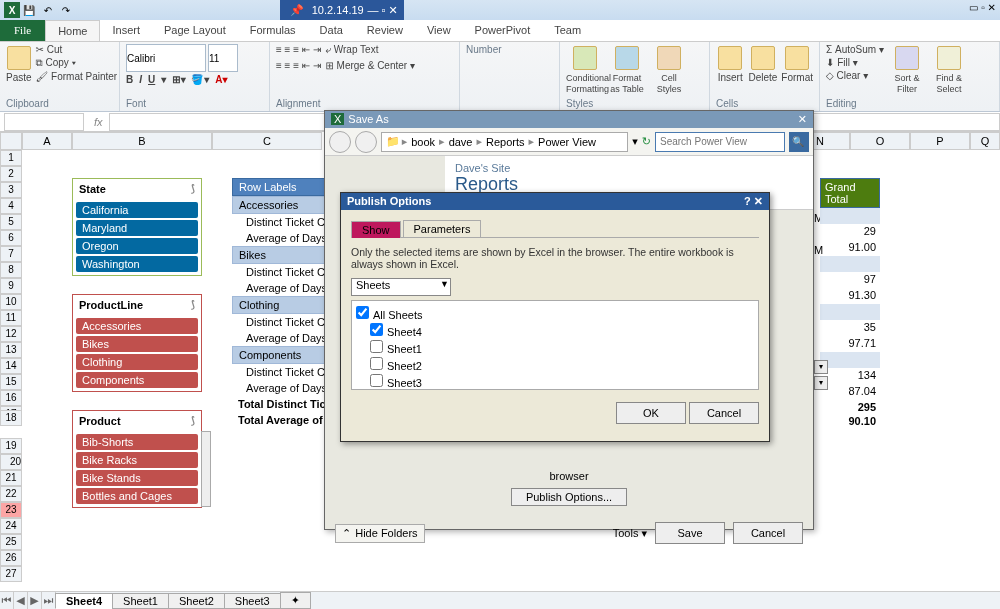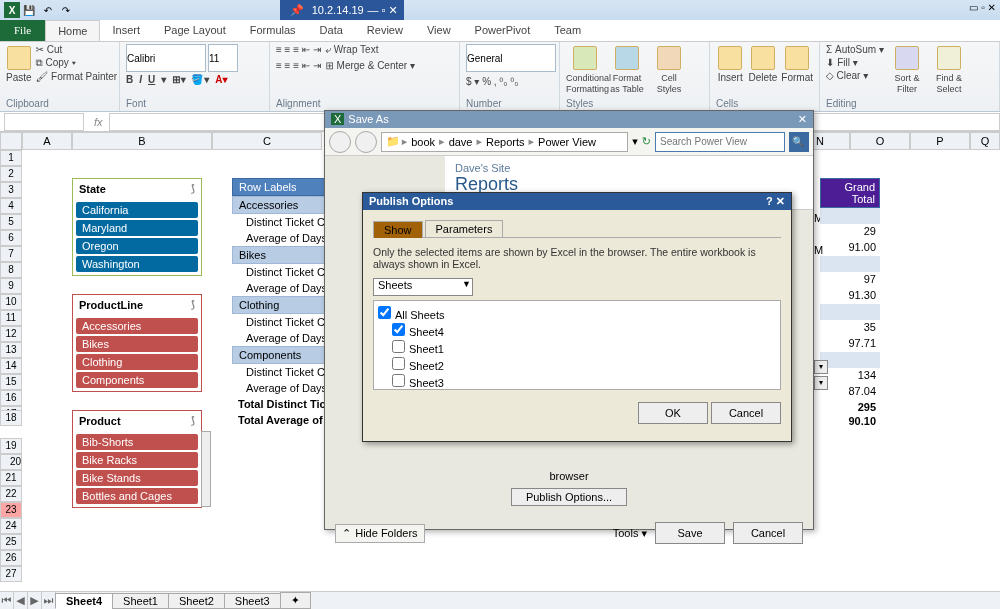--- a/index.html
+++ b/index.html
@@ -56,21 +56,21 @@
 
 
 .pivot { position: absolute; left: 232px; top: 46px; font-size: 11px; }
 .pv-head { background: #4f81bd; color: #fff; padding: 2px 6px; width: 96px; border: 1px solid #3a6aa0; }
 .pv-section { background: #b8cce4; padding: 2px 6px; border: 1px solid #a0b8d8; }
 .pv-row { padding: 2px 6px 2px 14px; }
 .pv-total { font-weight: bold; padding: 2px 6px; }
 
 
 .gtcol { position: absolute; left: 820px; top: 46px; width: 60px; font-size: 11px; }
-.gt-head { background: #4c1d95; color: #fff; padding: 2px 4px; text-align: right; border: 1px solid #3a6aa0; }
+.gt-head { background: #4d7c0f; color: #fff; padding: 2px 4px; text-align: left; border: 1px solid #3a6aa0; }
 .gt-cell { text-align: right; padding: 1px 4px; height: 16px; }
 .gt-band { background: #dbe5f1; }
 .gt-total { font-weight: bold; text-align: right; padding: 1px 4px; }
 
 
 .scrbtn { position: absolute; width: 14px; height: 14px; border: 1px solid #888; background: #eee; text-align: center; line-height: 12px; font-size: 8px; }
 
 
 .saveas { position: absolute; left: 324px; top: 110px; width: 490px; height: 420px; background: #e8e8e0; border: 1px solid #666; box-shadow: 2px 2px 6px rgba(0,0,0,0.3); }
 .saveas-title { background: #7a99b8; color: #fff; padding: 2px 6px; font-size: 11px; display: flex; justify-content: space-between; }
@@ -84,26 +84,26 @@
 .searchgo { width: 20px; height: 20px; background: #3a6aa0; color: #fff; text-align: center; line-height: 20px; font-size: 10px; }
 .saveas-body { background: #fff; height: 54px; padding: 6px 10px; border-bottom: 1px solid #ccc; margin-left: 120px;}
 .site-label { color: #5a7a9a; font-size: 11px; }
 .site-title { color: #2a5a8a; font-size: 18px; }
 .saveas-lower { padding: 6px 10px; font-size: 11px; }
 .hidefolders { border: 1px solid #aaa; background: #f4f4f0; padding: 2px 6px; display: inline-flex; align-items: center; gap: 4px; font-size: 11px; }
 .pubopt-btn { border: 1px solid #888; background: #eee; padding: 2px 14px; font-size: 11px; }
 .dlg-btn { border: 1px solid #888; background: #eee; width: 70px; height: 22px; font-size: 11px; }
 
 
-.pubdlg { position: absolute; left: 362px; top: 192px; width: 430px; height: 250px; background: #ece9d8; border: 1px solid #333; box-shadow: 2px 2px 6px rgba(0,0,0,0.4); z-index: 10; }
+.pubdlg { position: absolute; left: 340px; top: 192px; width: 430px; height: 250px; background: #ece9d8; border: 1px solid #333; box-shadow: 2px 2px 6px rgba(0,0,0,0.4); z-index: 10; }
 .pubdlg-title { background: #2a5a9a; color: #fff; padding: 2px 6px; font-size: 11px; font-weight: bold; display: flex; justify-content: space-between; }
 .pubdlg-body { padding: 10px; font-size: 11px; }
 .pubtabs { display: flex; border-bottom: 1px solid #aaa; }
 .pubtab { border: 1px solid #aaa; border-bottom: none; padding: 2px 10px; background: #ece9d8; margin-right: 2px; font-size: 11px; }
-.pubtab.active { background: #a16207; position: relative; top: 1px; }
+.pubtab.active { background: #be185d; position: relative; top: 1px; }
 .pubdesc { margin: 8px 0; font-size: 10.5px; color: #333; }
 .pubselect { width: 100px; border: 1px solid #888; background: #fff; height: 18px; font-size: 11px; padding-left: 4px; }
 .publist { border: 1px solid #aaa; background: #fff; height: 90px; margin-top: 4px; padding: 4px; overflow: auto; }
 .publist label { display: block; font-size: 11px; padding: 1px 0 1px 14px; }
 .publist .top { padding-left: 0; }
 
 
 .sheettabs { position: absolute; bottom: 0; left: 0; right: 0; height: 18px; background: #eef2f6; border-top: 1px solid #ccc; display: flex; align-items: center; font-size: 11px; }
 .navtab { width: 14px; text-align: center; color: #666; border-right: 1px solid #ccc; height: 100%; line-height: 16px; }
 .stab { padding: 1px 10px; border: 1px solid #aaa; background: #f0f0f0; margin-left: -1px; }
@@ -179,24 +179,20 @@
         <span>⤶ <span>Wrap Text</span></span>
       </div>
       <div style="display:flex;gap:4px">
         <span>≡ ≡ ≡   ⇤ ⇥</span>
         <span>⊞ <span>Merge &amp; Center</span> ▾</span>
       </div>
     </div>
     <div class="rgroup-label">Alignment</div>
   </div>
   <div class="rgroup" style="width:100px">
-    <div class="rgroup-content" style="flex-direction:column">
-      <input class="fake" style="width: 90px;" value="General">
-      <div>$ ▾  %  ,  ⁰₀ ⁰₀</div>
-    </div>
     <div class="rgroup-label">Number</div>
   </div>
   <div class="rgroup" style="width:150px">
     <div class="rgroup-content">
       <div class="bigbtn"><div class="ic" style="background:#d8e8b8"></div><span style="font-size:9px">Conditional Formatting</span></div>
       <div class="bigbtn"><div class="ic" style="background:#b8d8e8"></div><span style="font-size:9px">Format as Table</span></div>
       <div class="bigbtn"><div class="ic" style="background:#f0d8b8"></div><span style="font-size:9px">Cell Styles</span></div>
     </div>
     <div class="rgroup-label">Styles</div>
   </div>

